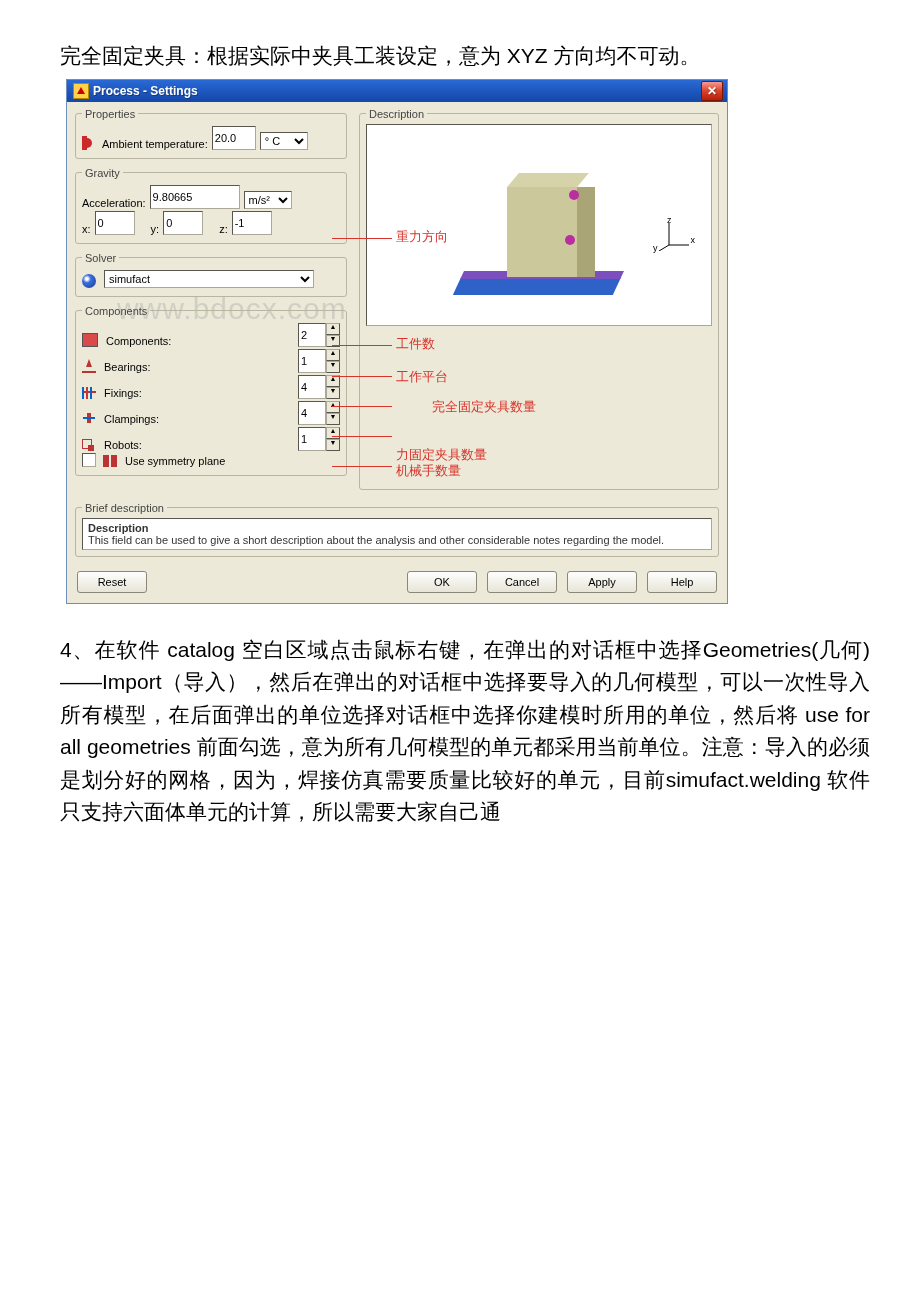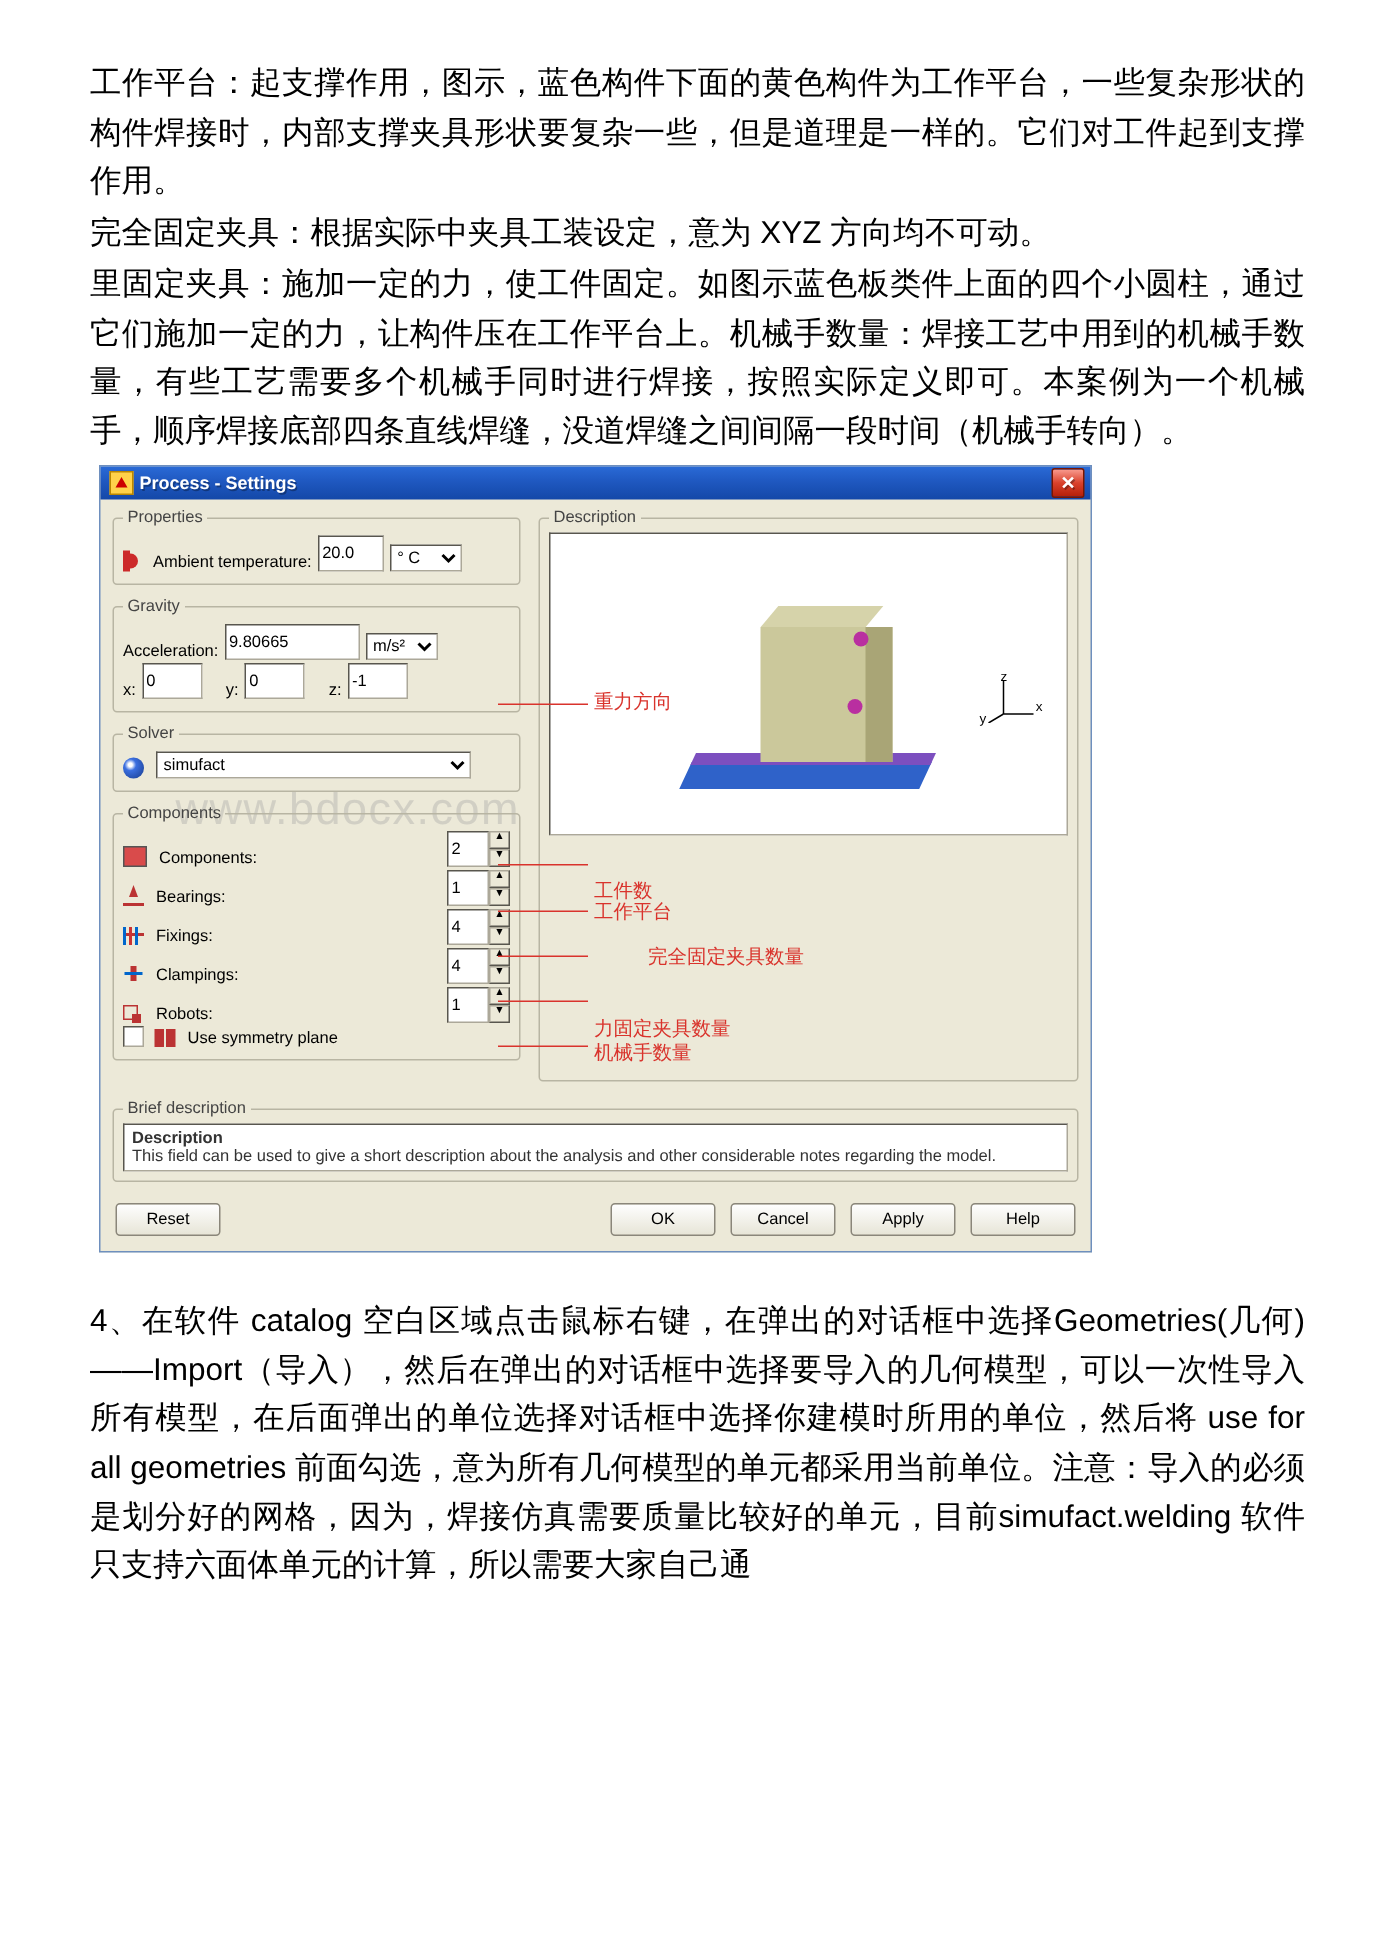--- a/index.html
+++ b/index.html
@@ -249,23 +249,21 @@
     letter-spacing:1px;
     pointer-events:none;
     font-family: Arial,sans-serif;
   }
 </style>
 </head>
 <body>
 
 <div class="page">
 
-  <p class="body-text">工作平台：起支撑作用，图示，蓝色构件下面的黄色构件为工作平台，一些复杂形状的构件焊接时，内部支撑夹具形状要复杂一些，但是道理是一样的。它们对工件起到支撑作用。</p>
   <p class="body-text">完全固定夹具：根据实际中夹具工装设定，意为 XYZ 方向均不可动。</p>
-  <p class="body-text">里固定夹具：施加一定的力，使工件固定。如图示蓝色板类件上面的四个小圆柱，通过它们施加一定的力，让构件压在工作平台上。机械手数量：焊接工艺中用到的机械手数量，有些工艺需要多个机械手同时进行焊接，按照实际定义即可。本案例为一个机械手，顺序焊接底部四条直线焊缝，没道焊缝之间间隔一段时间（机械手转向）。</p>
 
   <div class="dialog">
     <div class="titlebar">
       <span class="ticon"></span>
       <span>Process - Settings</span>
       <span class="spacer"></span>
       <span class="close-btn">
         <span>✕</span>
       </span>
     </div>
@@ -407,21 +405,21 @@
               <span class="x">x</span>
               <span class="y">y</span>
             </div>
           </div>
 
           <div class="callouts">
             <div class="cline" style="left:-28px;top:118px;width:60px;"></div>
             <div class="callout" style="left:36px;top:108px;">重力方向</div>
 
             <div class="cline" style="left:-28px;top:225px;width:60px;"></div>
-            <div class="callout" style="left:36px;top:215px;margin-top:19px;">工件数</div>
+            <div class="callout" style="left:36px;top:215px;">工件数</div>
 
             <div class="cline" style="left:-28px;top:256px;width:60px;"></div>
             <div class="callout" style="left:36px;top:248px;">工作平台</div>
 
             <div class="cline" style="left:-28px;top:286px;width:60px;"></div>
             <div class="callout" style="left:36px;top:278px;margin-left:36px;">完全固定夹具数量</div>
 
             <div class="cline" style="left:-28px;top:316px;width:60px;"></div>
             <div class="callout" style="left:36px;top:326px;">力固定夹具数量</div>
 

